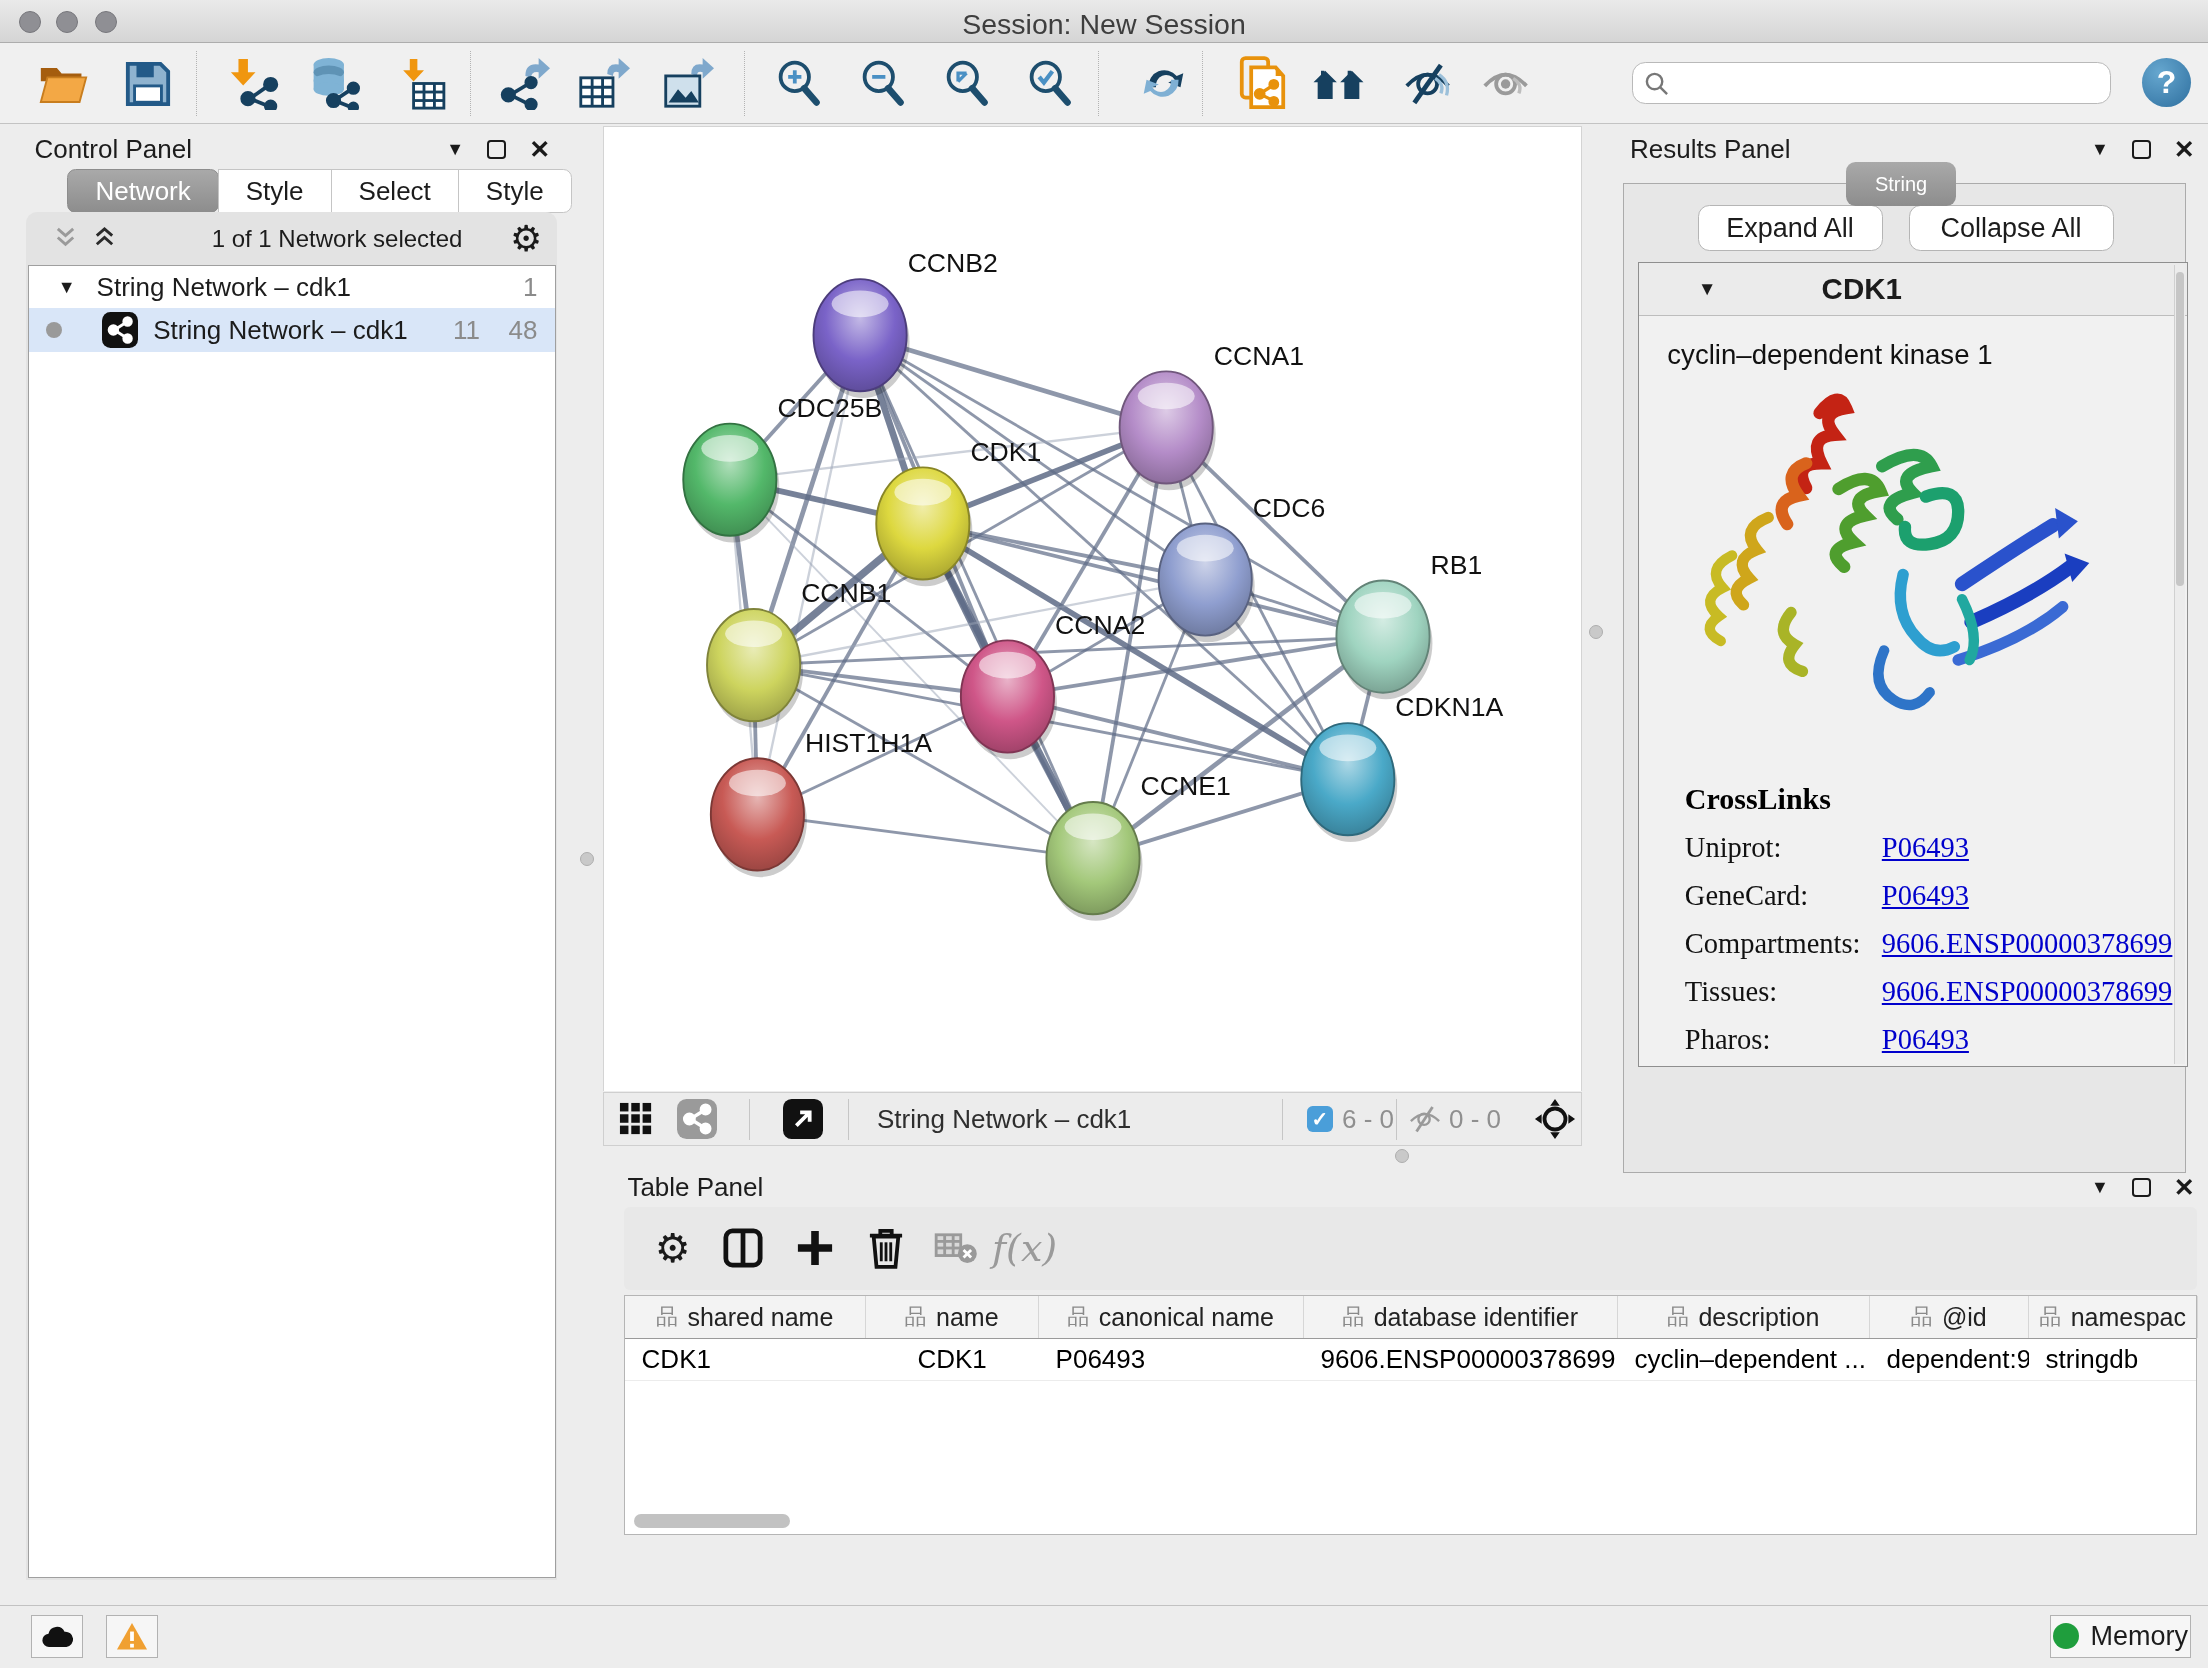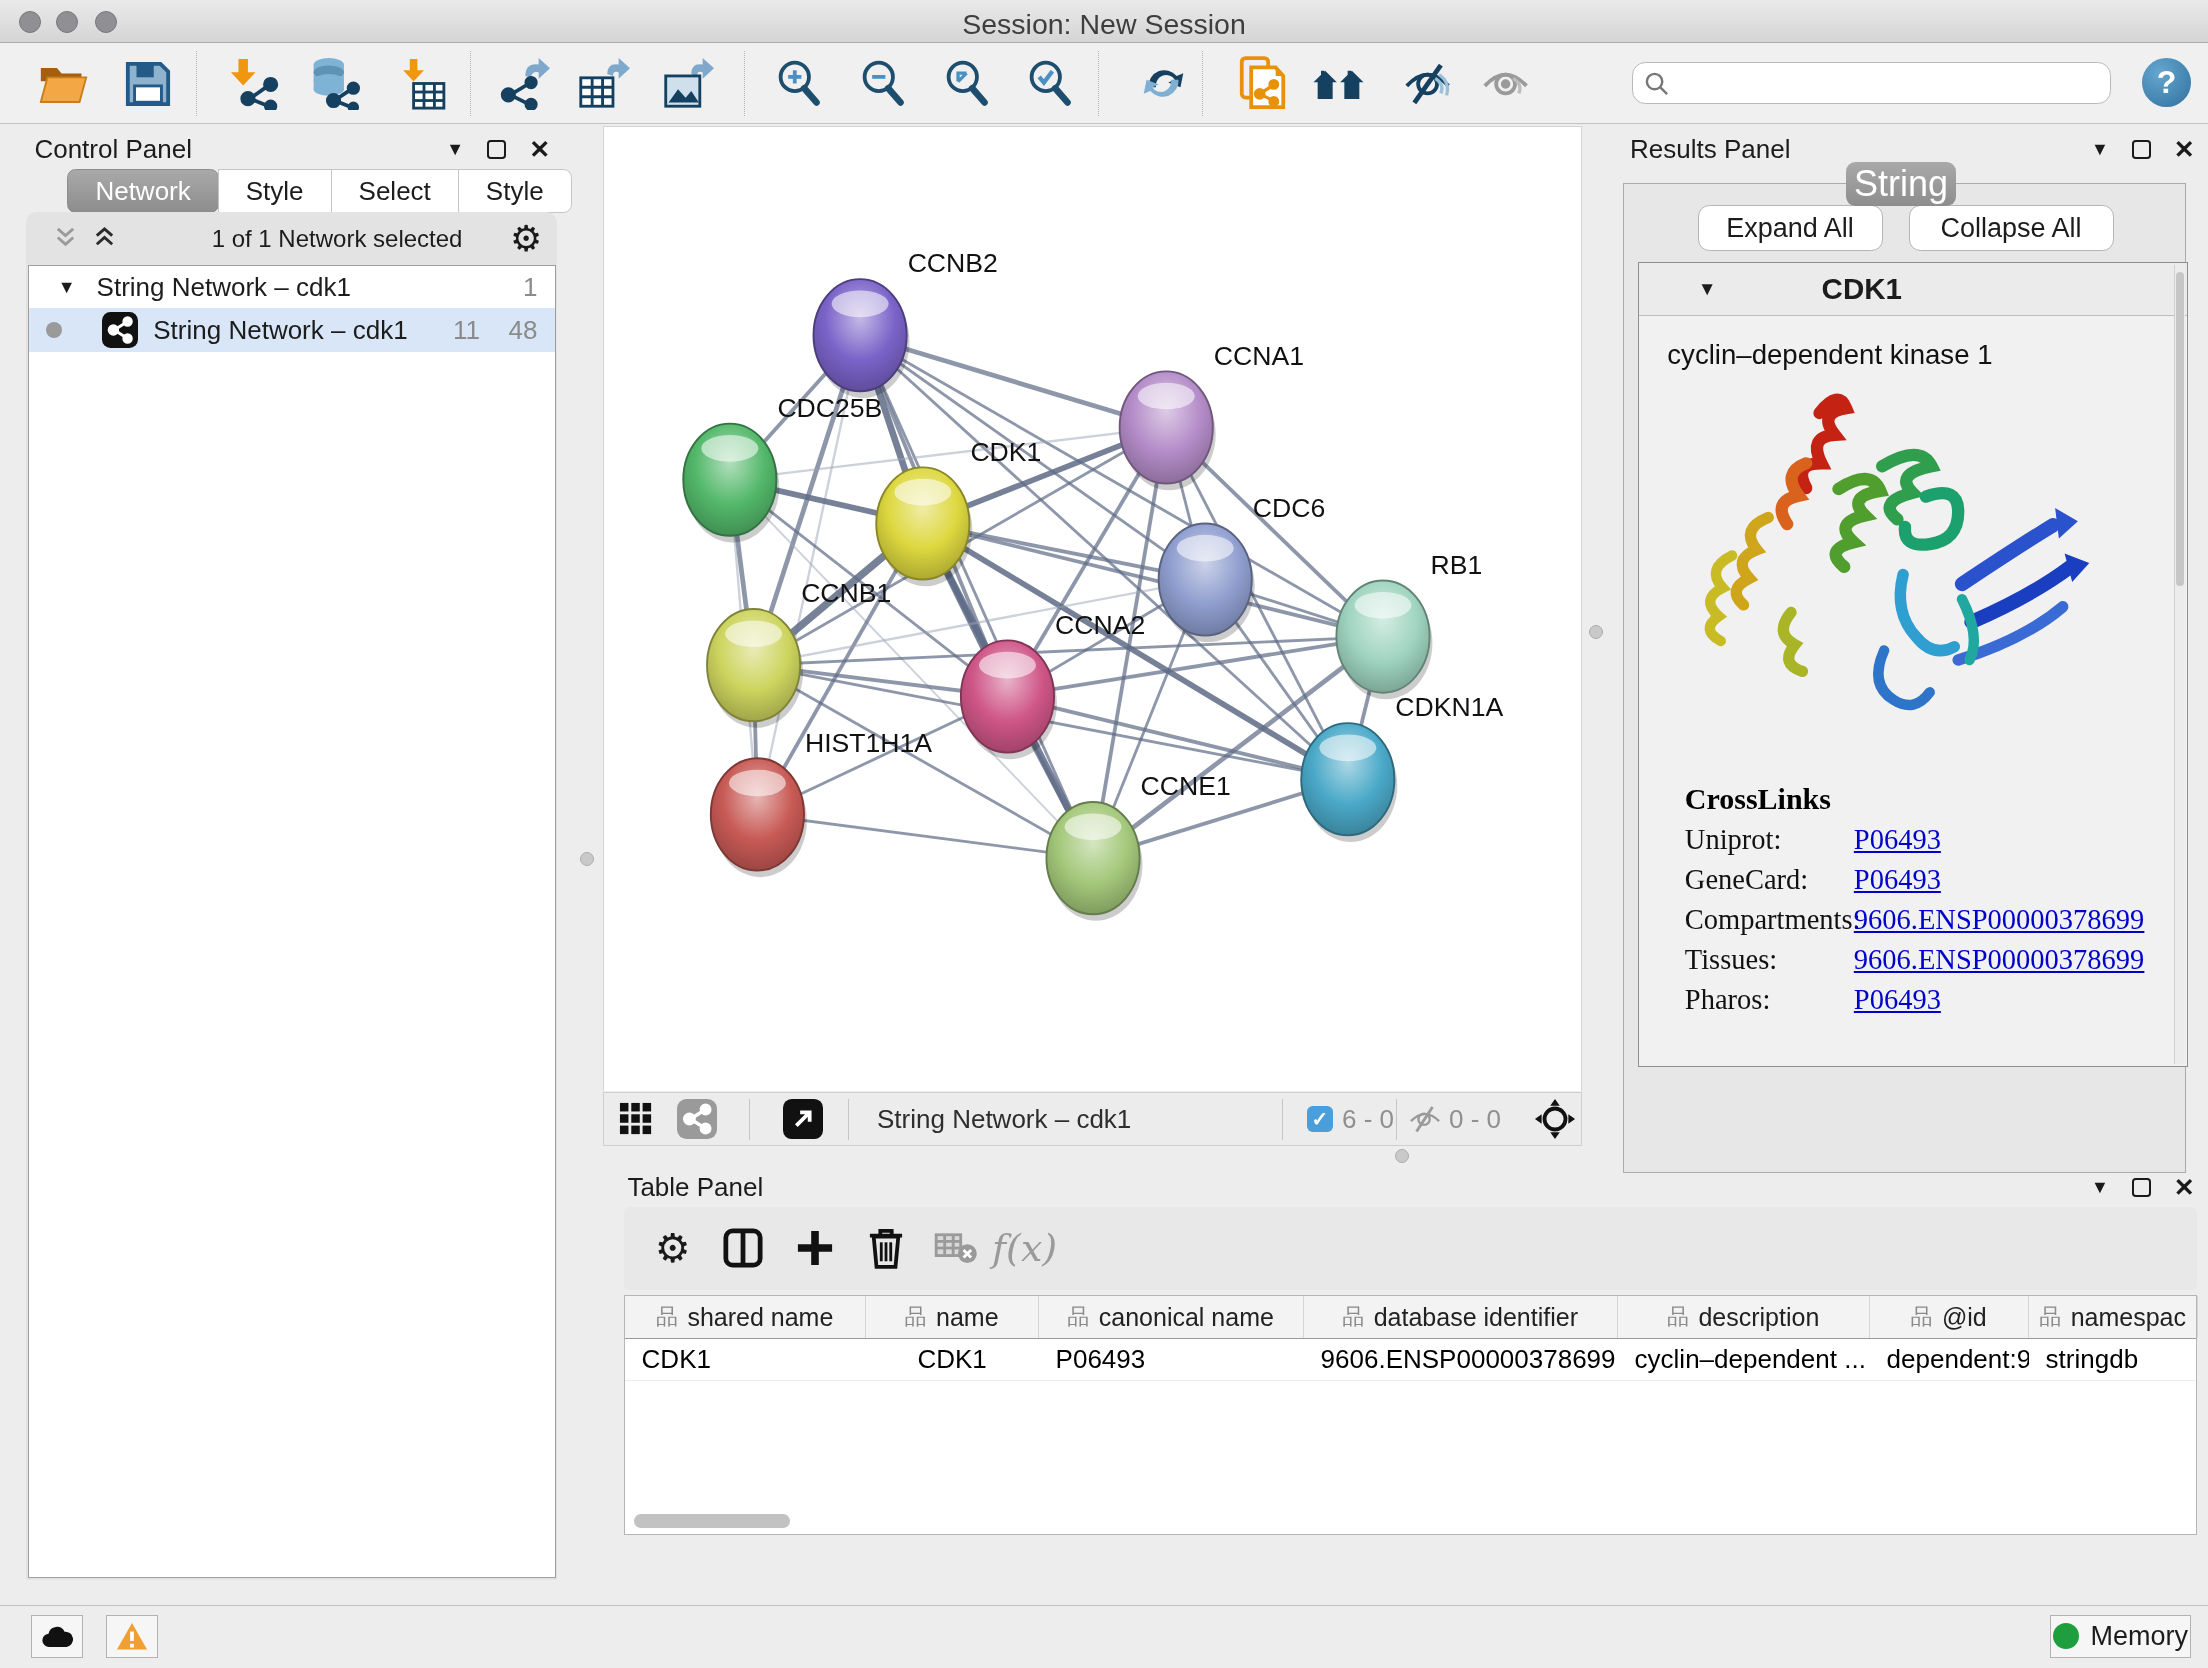--- a/index.html
+++ b/index.html
@@ -76,39 +76,39 @@
   .nb-count { font-size:26px; color:#8f8f8f; margin-left:11.4px; }
 
   .gutter-dot { position:absolute; width:14.3px; height:14.3px; border-radius:50%;
     background:#c9c9c9; border:1px solid #aeaeae; }
 
   
   #results-panel { position:absolute; left:1612px; top:124px; width:596px; height:1037px; }
   #rp-title { position:absolute; left:18px; top:9.5px; }
   #rp-glyphs { right:13.3px; top:11.4px; }
   #rp-string-tab { position:absolute; left:234px; top:38px; width:110px; height:44px;
-    background:linear-gradient(#a9a9a9,#8d8d8d); color:#fff; border-radius:9.5px; font-size:36px;
+    background:linear-gradient(#a9a9a9,#8d8d8d); color:#fff; border-radius:9.5px; font-size:20px;
     display:flex; align-items:center; justify-content:center; z-index:2; }
   #rp-outer { position:absolute; left:10.5px; top:59px; width:563px; height:990px;
     background:#e7e7e7; border:1.9px solid #ababab; }
   .rp-btn { position:absolute; top:21px; height:46px; background:#fff; border:1px solid #b5b5b5;
     border-radius:11.4px; font-size:27px; display:flex; align-items:center; justify-content:center; }
   #btn-expand { left:74px; width:185px; }
   #btn-collapse { left:285px; width:205px; }
   #rp-inner { position:absolute; left:14.3px; top:78px; width:550px; height:805px;
     background:#f1f1f1; border:1.9px solid #8f8f8f; }
   #rp-sec-head { position:absolute; left:0; top:0; right:0; height:53px; background:#ebebeb;
     border-bottom:1px solid #bdbdbd; display:flex; align-items:center; }
   #rp-sec-head .tw { margin-left:59px; font-size:19px; }
   #rp-gene { font-size:29.5px; font-weight:bold; margin-left:105px; }
   #rp-desc { position:absolute; left:28.5px; top:76px; font-size:27.6px; color:#111; }
   #protein-img { position:absolute; left:38px; top:112px; }
   #crosslinks { position:absolute; left:46px; top:519px; font-family:"Liberation Serif",serif; }
   #crosslinks .cl-title { font-size:30px; font-weight:bold; color:#000; }
-  .cl-row { display:flex; margin-top:8px; font-size:28.5px; }
+  .cl-row { display:flex; margin-top:16px; font-size:28.5px;gap:28px; }
   .cl-label { width:169px; color:#111; }
   .cl-value { color:#0000cc; text-decoration:underline; }
   #rp-scroll { position:absolute; right:1.9px; top:1.9px; width:11.4px; bottom:1.9px; background:#ececec; border-left:1px solid #d0d0d0; }
   #rp-thumb { position:absolute; left:1.9px; top:7.6px; width:7.6px; height:314px; background:#c6c6c6; border-radius:3.8px; }
 
   
   #table-panel { position:absolute; left:615px; top:1162px; width:1593px; height:431px; }
   #tp-title { position:absolute; left:12.4px; top:9.5px; }
   #tp-glyphs { right:13.3px; top:11.4px; }
   #tp-toolbar { position:absolute; left:8.6px; top:45px; width:1573px; height:83px; background:#e8e8e8; border-radius:5.7px; }

